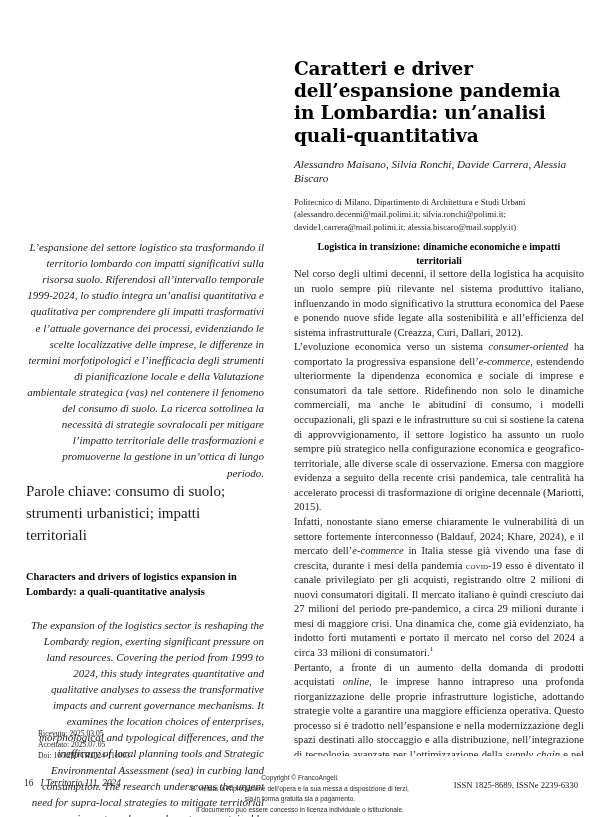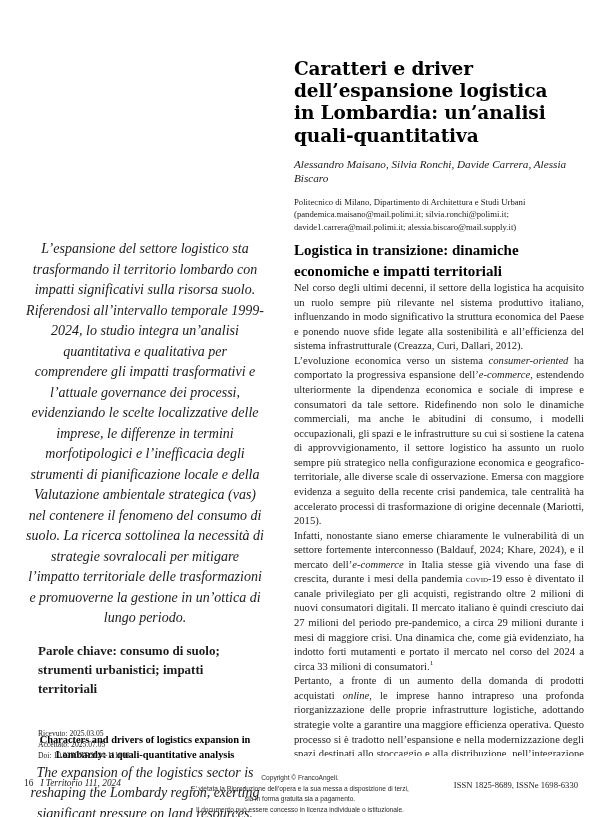--- a/index.html
+++ b/index.html
@@ -60,41 +60,39 @@
 
   
   .left-col {
     position: absolute;
     left: 26px;
     top: 239px;
     width: 238px;
   }
   .abs-it {
     font-style: italic;
-    font-size: 14px;
+    font-size: 11px;
     line-height: 1.465;
-    text-align: center;
+    text-align: right;
     color: #1b1b1b;
     margin: 0;
   }
   .kw {
     font-style: normal;
-    font-size: 13px;
+    font-size: 15px;
     line-height: 1.465;
     color: #1b1b1b;
-    margin: 12px;
-    font-weight: bold;
+    margin: 0;
   }
   .abs-en-head {
     font-weight: bold;
     font-size: 10.4px;
     line-height: 1.44;
-    margin: 0 0 0 0;
+    margin: 0 0 17px 0;
     color: #000;
-    text-align: center;
   }
   .block-gap { height: 23px; }
 
   
   .dates {
     position: absolute;
     left: 38px;
     top: 729px;
     font-size: 7.6px;
     line-height: 1.42;
@@ -105,24 +103,25 @@
   .right-col {
     position: absolute;
     left: 294px;
     top: 240px;
     width: 290px;
     height: 516px;
     overflow: hidden;
   }
   .sec-head {
     font-weight: bold;
-    font-size: 15px;
+    font-size: 10px;
     line-height: 1.37;
     margin: 0 0 0 0;
     color: #000;
+    text-align: center;
   }
   .body-p {
     font-size: 10.6px;
     line-height: 1.375;
     text-align: justify;
     text-justify: inter-word;
     margin: 0;
     color: #1b1b1b;
     hyphens: manual;
   }
@@ -169,30 +168,30 @@
   }
 </style>
 </head>
 <body>
 
 <div class="page">
 
   <div class="title-block">
     <h1 class="paper-title">
       <span>Caratteri e driver</span><br>
-      <span>dell’espansione logistica</span><br>
+      <span>dell’espansione pandemia</span><br>
       <span>in Lombardia: un’analisi</span><br>
       <span>quali-quantitativa</span>
     </h1>
     <div class="authors">Alessandro Maisano, Silvia Ronchi, Davide Carrera, Alessia Biscaro</div>
   </div>
 
   <div class="affiliation">
     <div>Politecnico di Milano, Dipartimento di Architettura e Studi Urbani</div>
-    <div>(pandemica.maisano@mail.polimi.it; silvia.ronchi@polimi.it;</div>
+    <div>(alessandro.decenni@mail.polimi.it; silvia.ronchi@polimi.it;</div>
     <div>davide1.carrera@mail.polimi.it; alessia.biscaro@mail.supply.it)</div>
   </div>
 
   <div class="left-col">
     <p class="abs-it">L’espansione del settore logistico sta trasformando il territorio lombardo con impatti significativi sulla risorsa suolo. Riferendosi all’intervallo temporale 1999-2024, lo studio integra un’analisi quantitativa e qualitativa per comprendere gli impatti trasformativi e l’attuale governance dei processi, evidenziando le scelte localizzative delle imprese, le differenze in termini morfotipologici e l’inefficacia degli strumenti di pianificazione locale e della Valutazione ambientale strategica (vas) nel contenere il fenomeno del consumo di suolo. La ricerca sottolinea la necessità di strategie sovralocali per mitigare l’impatto territoriale delle trasformazioni e promuoverne la gestione in un’ottica di lungo periodo.</p>
     <p class="kw">Parole chiave: consumo di suolo; strumenti urbanistici; impatti territoriali</p>
 
     <div class="block-gap"></div>
 
     <p class="abs-en-head">Characters and drivers of logistics expansion in Lombardy: a quali-quantitative analysis</p>
@@ -221,16 +220,16 @@
   <div class="footer">
     <div class="folio">
       <span class="num">16</span><span class="jname">I Territorio  111, 2024</span>
     </div>
     <div class="copy">
       <div>Copyright © FrancoAngeli.</div>
       <div>E’ vietata la Riproduzione dell’opera e la sua messa a disposizione di terzi,</div>
       <div>sia in forma gratuita sia a pagamento.</div>
       <div>Il documento può essere concesso in licenza individuale o istituzionale.</div>
     </div>
-    <div class="issn">ISSN 1825-8689, ISSNe 1698-6330</div>
+    <div class="issn">ISSN 1825-8689, ISSNe 2239-6330</div>
   </div>
 
 </div>
 
 </body></html>

